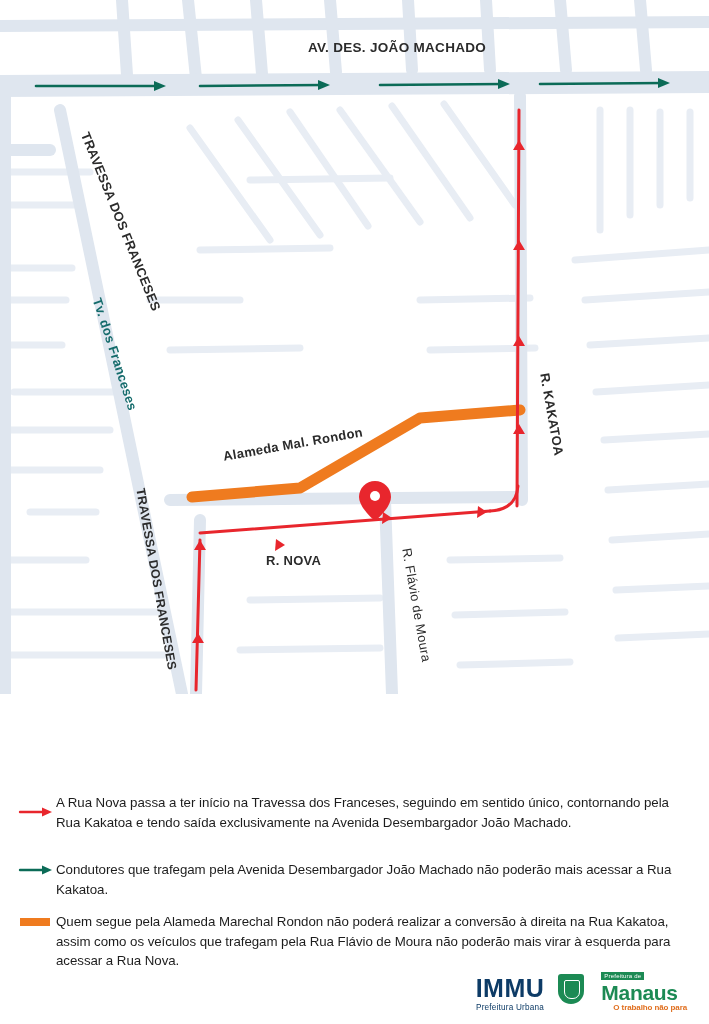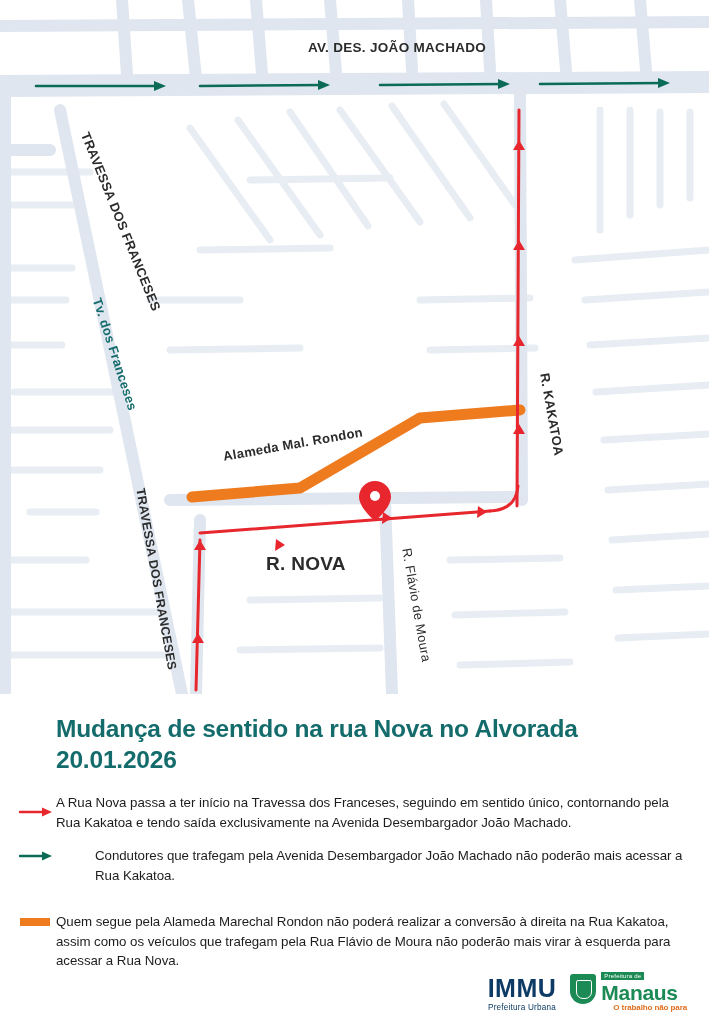--- a/index.html
+++ b/index.html
@@ -74,21 +74,21 @@
     position: relative;
     margin-top: 3px;
   }
   .legend-text {
     font-size: 13.3px;
     line-height: 1.47;
     color: #1d1d1d;
     letter-spacing: -0.05px;
   }
   #row1 { top: 99px; align-items: center; }
-  #row2 { top: 152px; gap: 39px; }
+  #row2 { top: 166px; }
   #row3 { top: 218px; }
 
   
   #logos {
     position: absolute;
     right: 22px;
     bottom: 12px;
     height: 44px;
     display: flex;
     align-items: flex-end;
@@ -106,21 +106,21 @@
   }
   #immu-sub {
     font-size: 8.2px;
     color: #0d3b66;
     letter-spacing: .2px;
     margin-top: 3px;
   }
   #manaus-logo {
     display: flex;
     align-items: center;
-    gap: 5px;
+    gap: 17px;
   }
   #manaus-crest {
     width: 26px; height: 30px;
     background: #1c8a54;
     border-radius: 3px 3px 13px 13px;
     position: relative;
   }
   #manaus-crest::after {
     content: "";
     position: absolute;
@@ -283,33 +283,29 @@
     <div class="street-label" style="left:308px; top:40px; font-size:13.5px;">AV. DES. JOÃO MACHADO</div>
 
     <div class="street-label" style="left:92px; top:130px; font-size:13px; transform-origin: left top; transform: rotate(68deg);">TRAVESSA DOS FRANCESES</div>
 
     <div class="street-label" style="left:104px; top:296px; font-size:13px; color:#146b6b; transform-origin: left top; transform: rotate(72deg);">Tv. dos Franceses</div>
 
     <div class="street-label" style="left:147px; top:487px; font-size:12.5px; transform-origin: left top; transform: rotate(80deg);">TRAVESSA DOS FRANCESES</div>
 
     <div class="street-label" style="left:222px; top:449px; font-size:13px; transform-origin: left top; transform: rotate(-10deg);">Alameda Mal. Rondon</div>
 
-    <div class="street-label" style="left:266px; top:553px; font-size:19px;">R. NOVA</div>
+    <div class="street-label" style="left:266px; top:553px; font-size:13px;">R. NOVA</div>
 
     <div class="street-label" style="left:552px; top:372px; font-size:13px; transform-origin: left top; transform: rotate(80deg);">R. KAKATOA</div>
 
     <div class="street-label" style="left:414px; top:547px; font-size:13px; font-weight:normal; transform-origin: left top; transform: rotate(80deg);">R. Flávio de Moura</div>
   </div>
 
   <div id="info">
 
-    <div id="title">
-      <div>Mudança de sentido na rua Nova no Alvorada</div>
-      <div>20.01.2026</div>
-    </div>
 
     <div class="legend-row" id="row1">
       <div class="legend-mark">
         <svg width="38" height="14" viewBox="0 0 38 14">
           <path d="M2,7 L28,7" stroke="#e8262d" stroke-width="2.4" fill="none" stroke-linecap="round"></path>
           <polygon points="34,7 24,2.5 24,11.5" fill="#e8262d"></polygon>
         </svg>
       </div>
       <div class="legend-text">A Rua Nova passa a ter início na Travessa dos Franceses, seguindo em sentido único, contornando pela Rua Kakatoa e tendo saída exclusivamente na Avenida Desembargador João Machado.</div>
     </div>

